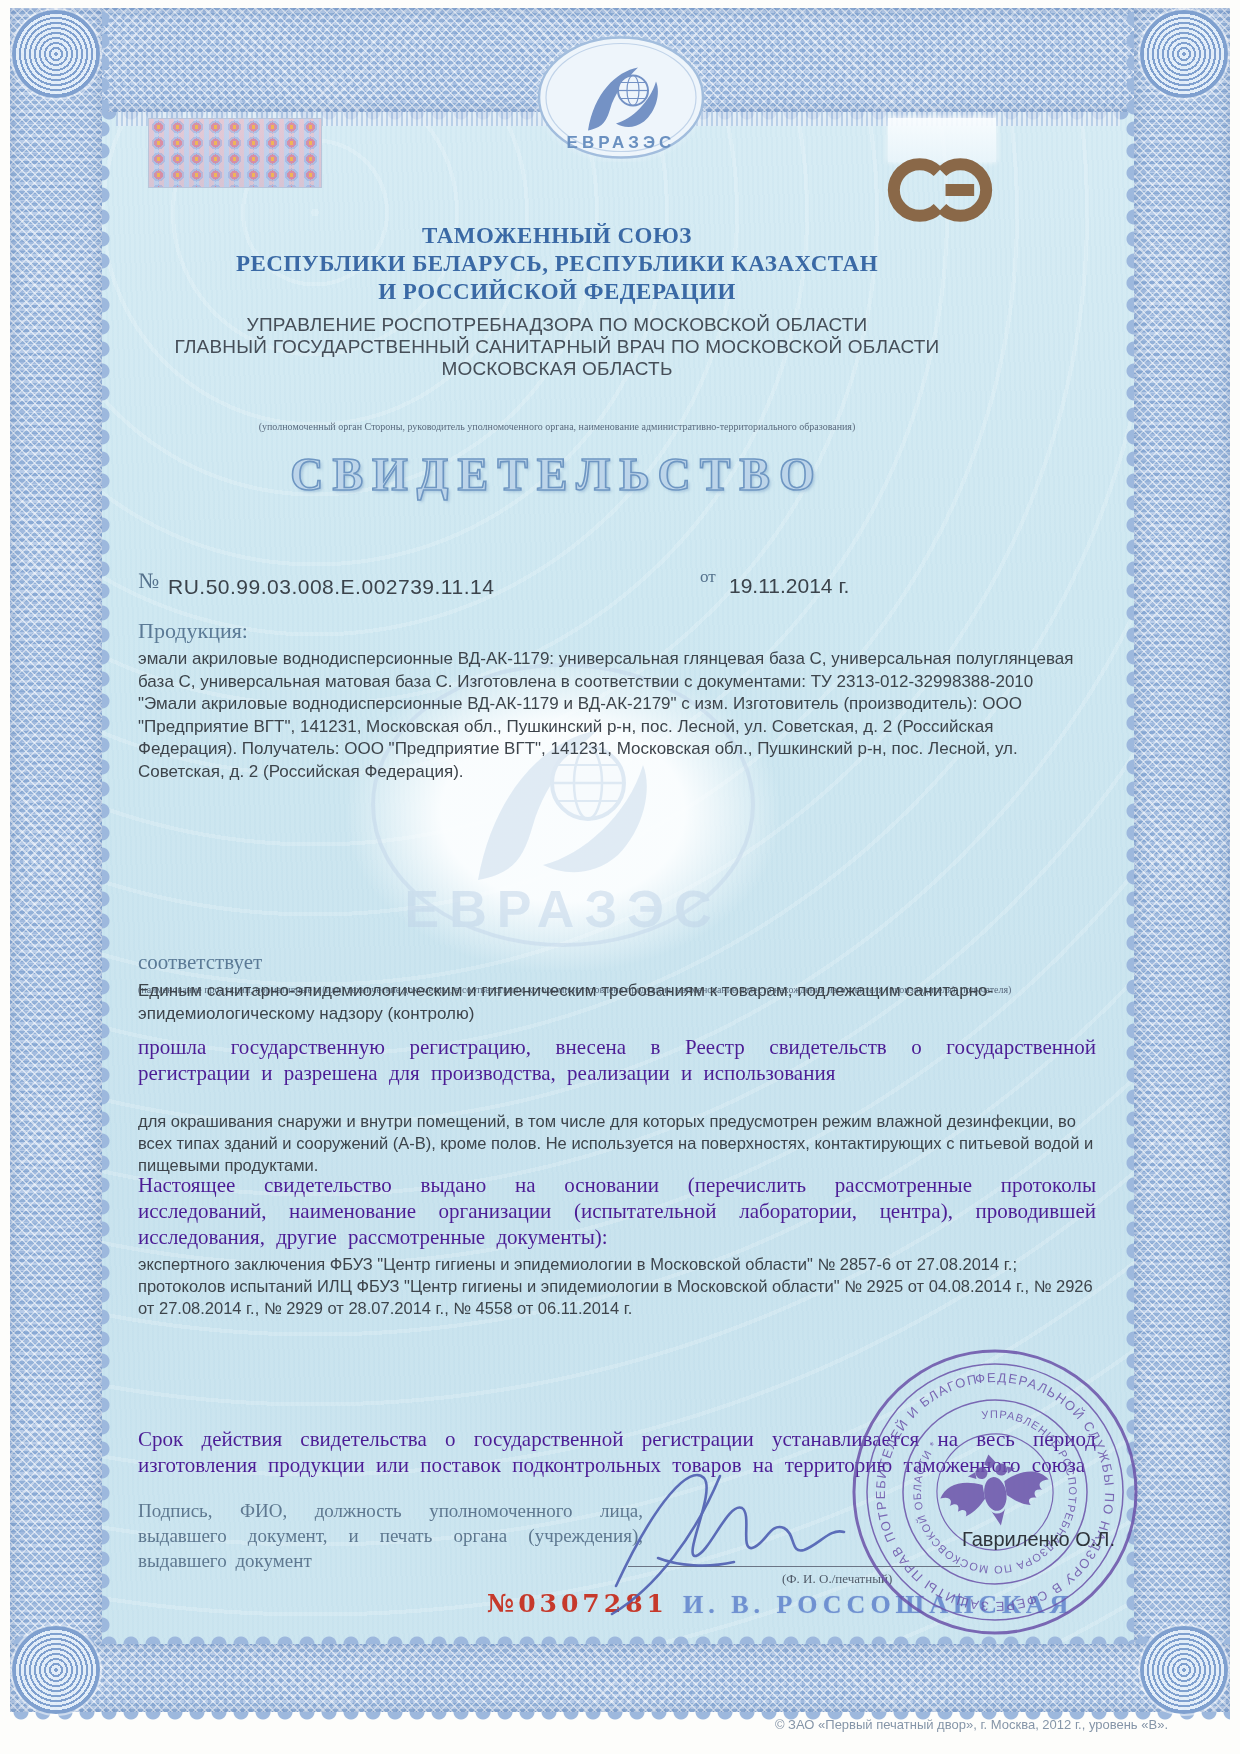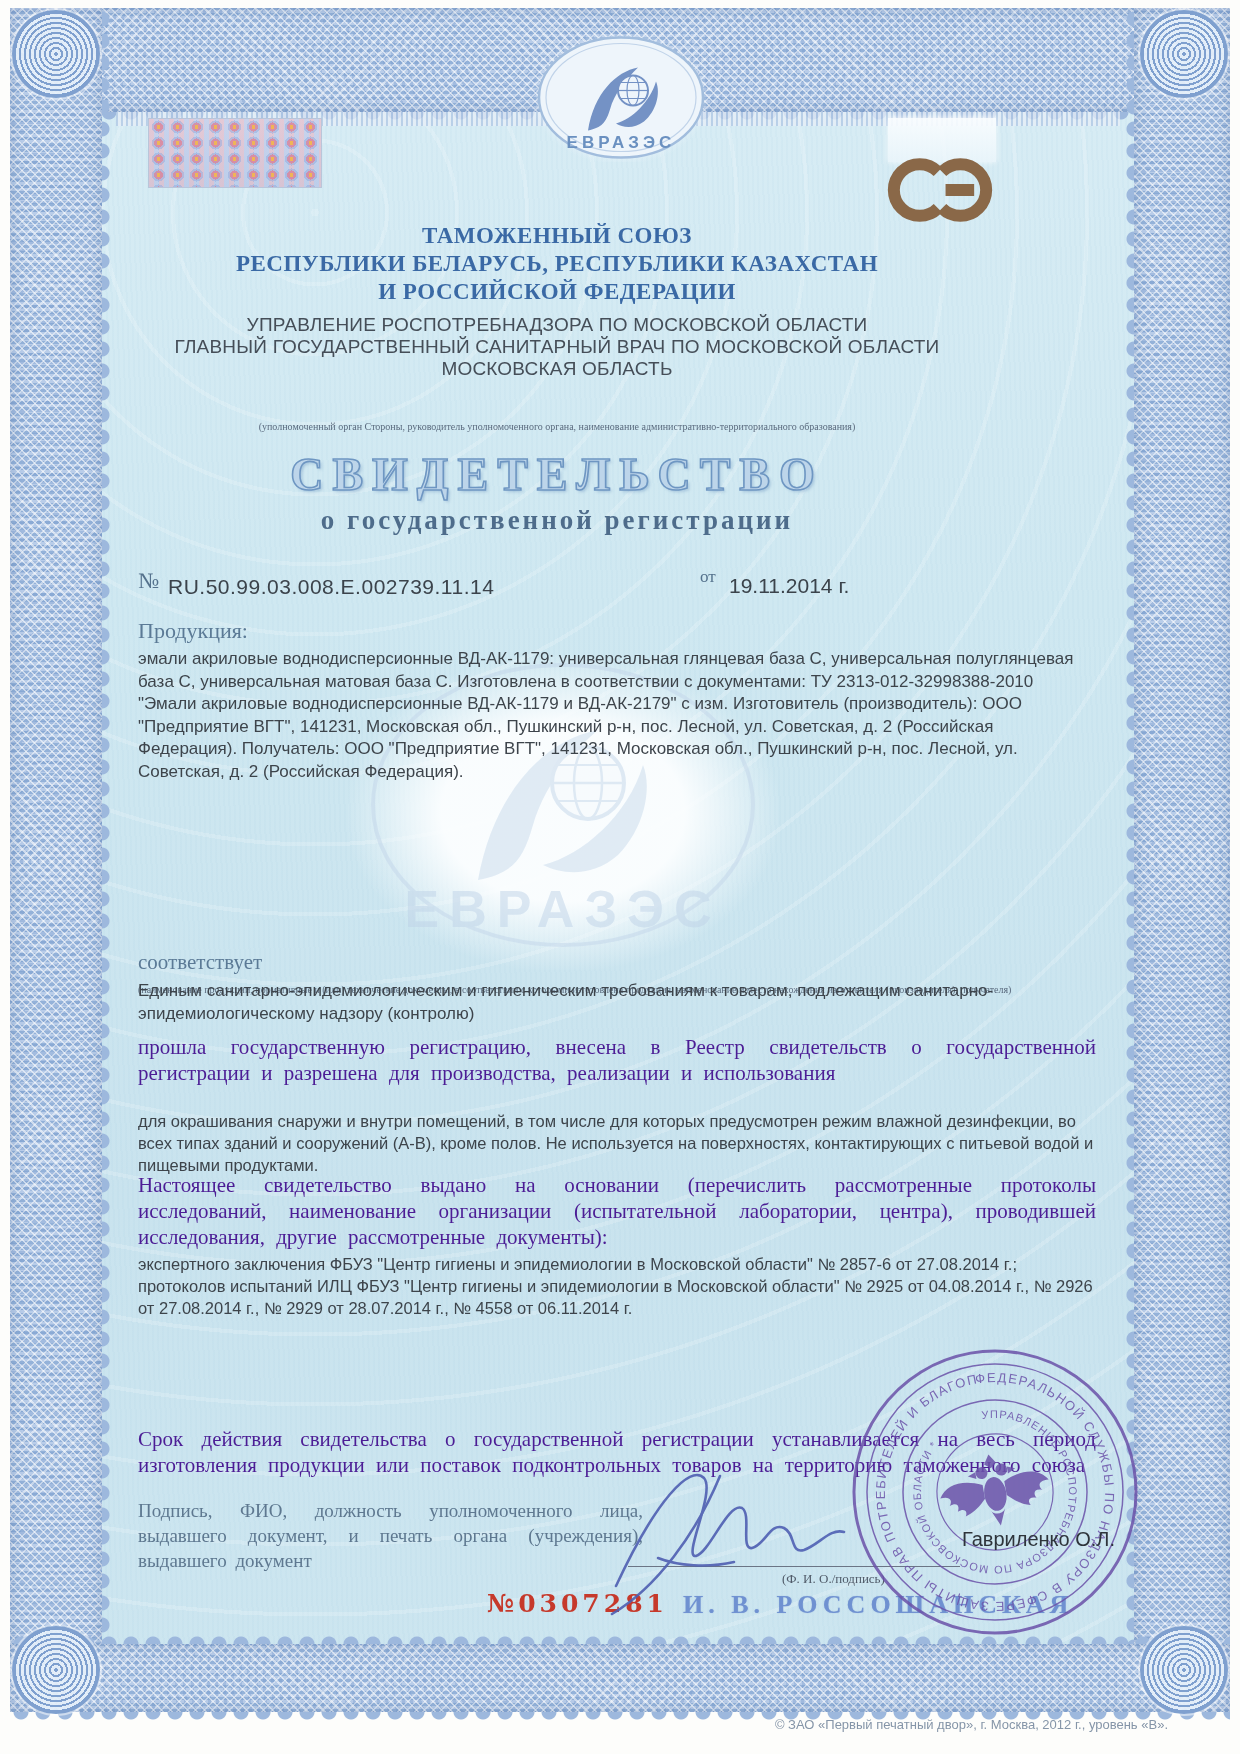--- a/index.html
+++ b/index.html
@@ -180,21 +180,20 @@
     <div class="union-line">РЕСПУБЛИКИ БЕЛАРУСЬ, РЕСПУБЛИКИ КАЗАХСТАН</div>
     <div class="union-line">И РОССИЙСКОЙ ФЕДЕРАЦИИ</div>
     <div class="auth-line first">УПРАВЛЕНИЕ РОСПОТРЕБНАДЗОРА ПО МОСКОВСКОЙ ОБЛАСТИ</div>
     <div class="auth-line">ГЛАВНЫЙ ГОСУДАРСТВЕННЫЙ САНИТАРНЫЙ ВРАЧ ПО МОСКОВСКОЙ ОБЛАСТИ</div>
     <div class="auth-line">МОСКОВСКАЯ ОБЛАСТЬ</div>
   </div>
   <div class="caption-small">(уполномоченный орган Стороны, руководитель уполномоченного органа, наименование административно-территориального образования)</div>
 
   <div class="title-wrap">
     <div class="cert-title">СВИДЕТЕЛЬСТВО</div>
-    <div class="cert-subtitle">о государственной регистрации</div>
   </div>
 
   <div class="no-label">№</div>
   <div class="no-value">RU.50.99.03.008.E.002739.11.14</div>
   <div class="date-label">от</div>
   <div class="date-value">19.11.2014 г.</div>
 
   <div class="block serif-label product-label">Продукция:</div>
   <div class="block product-body">эмали акриловые воднодисперсионные ВД-АК-1179: универсальная глянцевая база С, универсальная полуглянцевая база С, универсальная матовая база С. Изготовлена в соответствии с документами: ТУ 2313-012-32998388-2010 "Эмали акриловые воднодисперсионные ВД-АК-1179 и ВД-АК-2179" с изм. Изготовитель (производитель): ООО "Предприятие ВГТ", 141231, Московская обл., Пушкинский р-н, пос. Лесной, ул. Советская, д. 2 (Российская Федерация).  Получатель: ООО "Предприятие ВГТ", 141231, Московская обл., Пушкинский р-н, пос. Лесной, ул. Советская, д. 2 (Российская Федерация).</div>
   <div class="block caption2">(наименование продукции, нормативные и (или) технические документы, в соответствии с которыми изготовлена продукция, наименование и место нахождения изготовителя (производителя), получателя)</div>
@@ -205,21 +204,21 @@
   <div class="block lead-serif proshla">прошла государственную регистрацию, внесена в Реестр свидетельств о государственной регистрации и разрешена для производства, реализации и использования</div>
   <div class="block okrash">для окрашивания снаружи и внутри помещений, в том числе для которых предусмотрен режим влажной дезинфекции, во всех типах зданий и сооружений (А-В), кроме полов. Не используется на поверхностях, контактирующих с питьевой водой и пищевыми продуктами.</div>
 
   <div class="block lead-serif nastoyash">Настоящее свидетельство выдано на основании (перечислить рассмотренные протоколы исследований, наименование организации (испытательной лаборатории, центра), проводившей исследования, другие рассмотренные документы):</div>
   <div class="block expert">экспертного заключения ФБУЗ "Центр гигиены и эпидемиологии в Московской области" № 2857-6 от 27.08.2014 г.; протоколов испытаний ИЛЦ ФБУЗ "Центр гигиены и эпидемиологии в Московской области" № 2925 от 04.08.2014 г., № 2926 от 27.08.2014 г., № 2929 от 28.07.2014 г., № 4558 от 06.11.2014 г.</div>
 
   <div class="block lead-serif srok">Срок действия свидетельства о государственной регистрации устанавливается на весь период изготовления продукции или поставок подконтрольных товаров на территорию таможенного союза</div>
 
   <div class="block podpis">Подпись, ФИО, должность уполномоченного лица, выдавшего документ, и печать органа (учреждения), выдавшего документ</div>
   <div class="sig-line"></div>
-  <div class="sig-caption">(Ф. И. О./подпись)</div>
+  <div class="sig-caption">(Ф. И. О./печатный)</div>
 
   <div class="sig-svg">
     <svg width="320" height="180" viewBox="0 0 320 180">
       <g fill="none" stroke="#4f5fb2" stroke-width="2.6" stroke-linecap="round" opacity=".9">
         <path d="M18,148 C58,62 92,26 106,40 C118,54 84,120 98,118 C112,114 130,64 144,70 C154,76 142,112 154,110 C168,106 172,84 186,90 C198,96 192,116 206,112 C222,106 232,90 246,94"></path>
         <path d="M122,38 C98,96 58,150 14,176"></path>
         <path d="M60,120 C80,128 110,130 136,124"></path>
       </g>
     </svg>
   </div>

